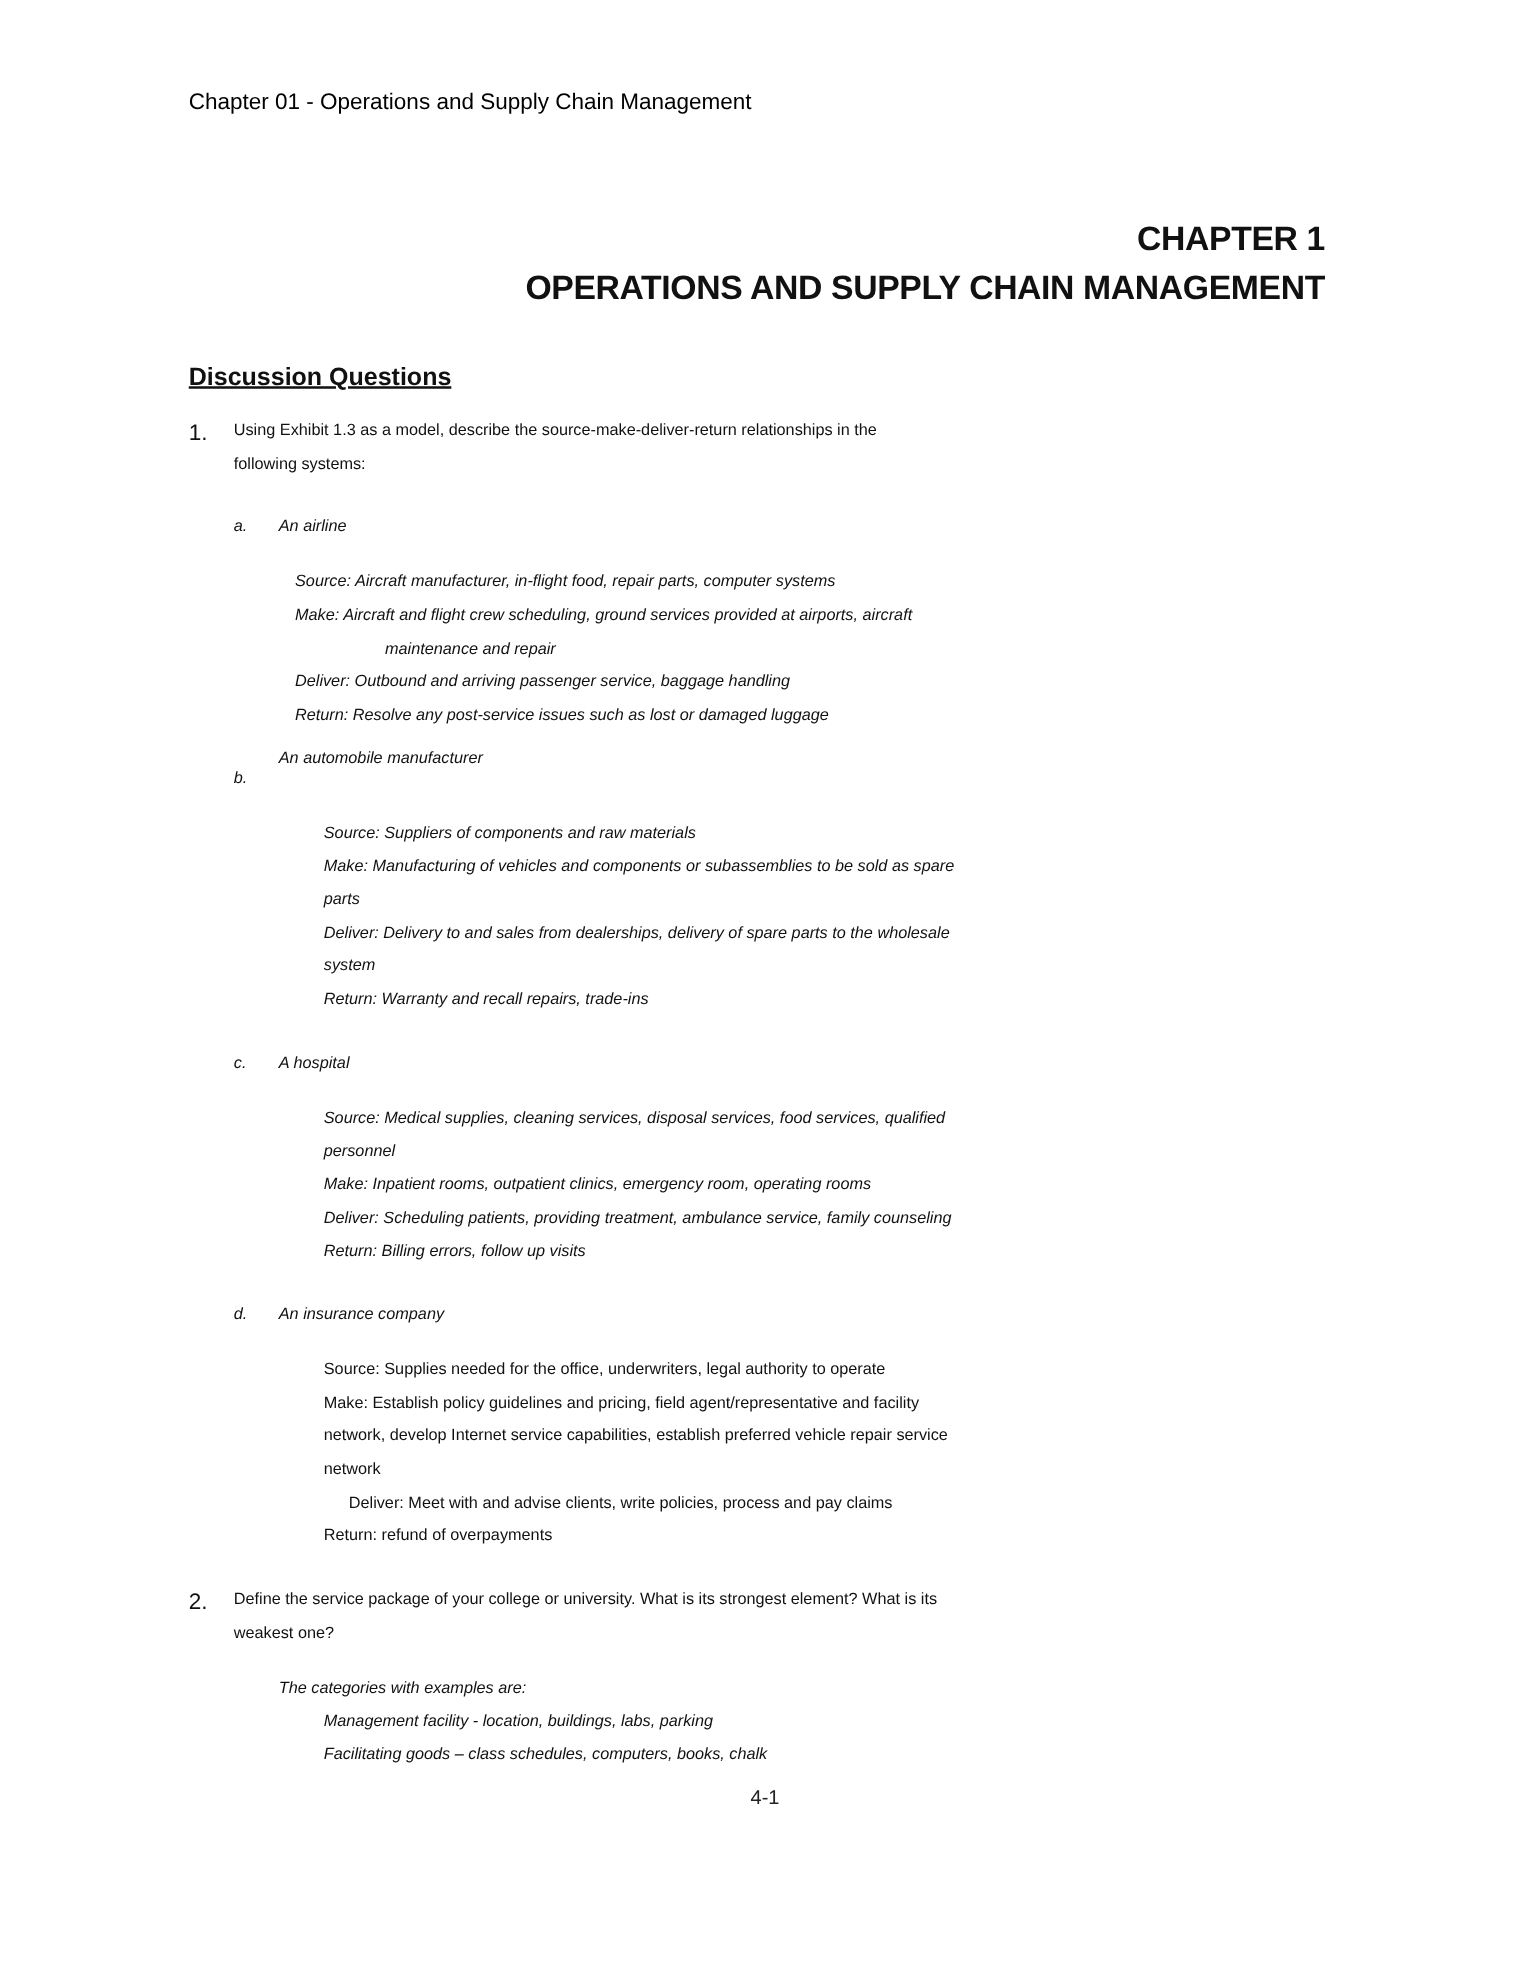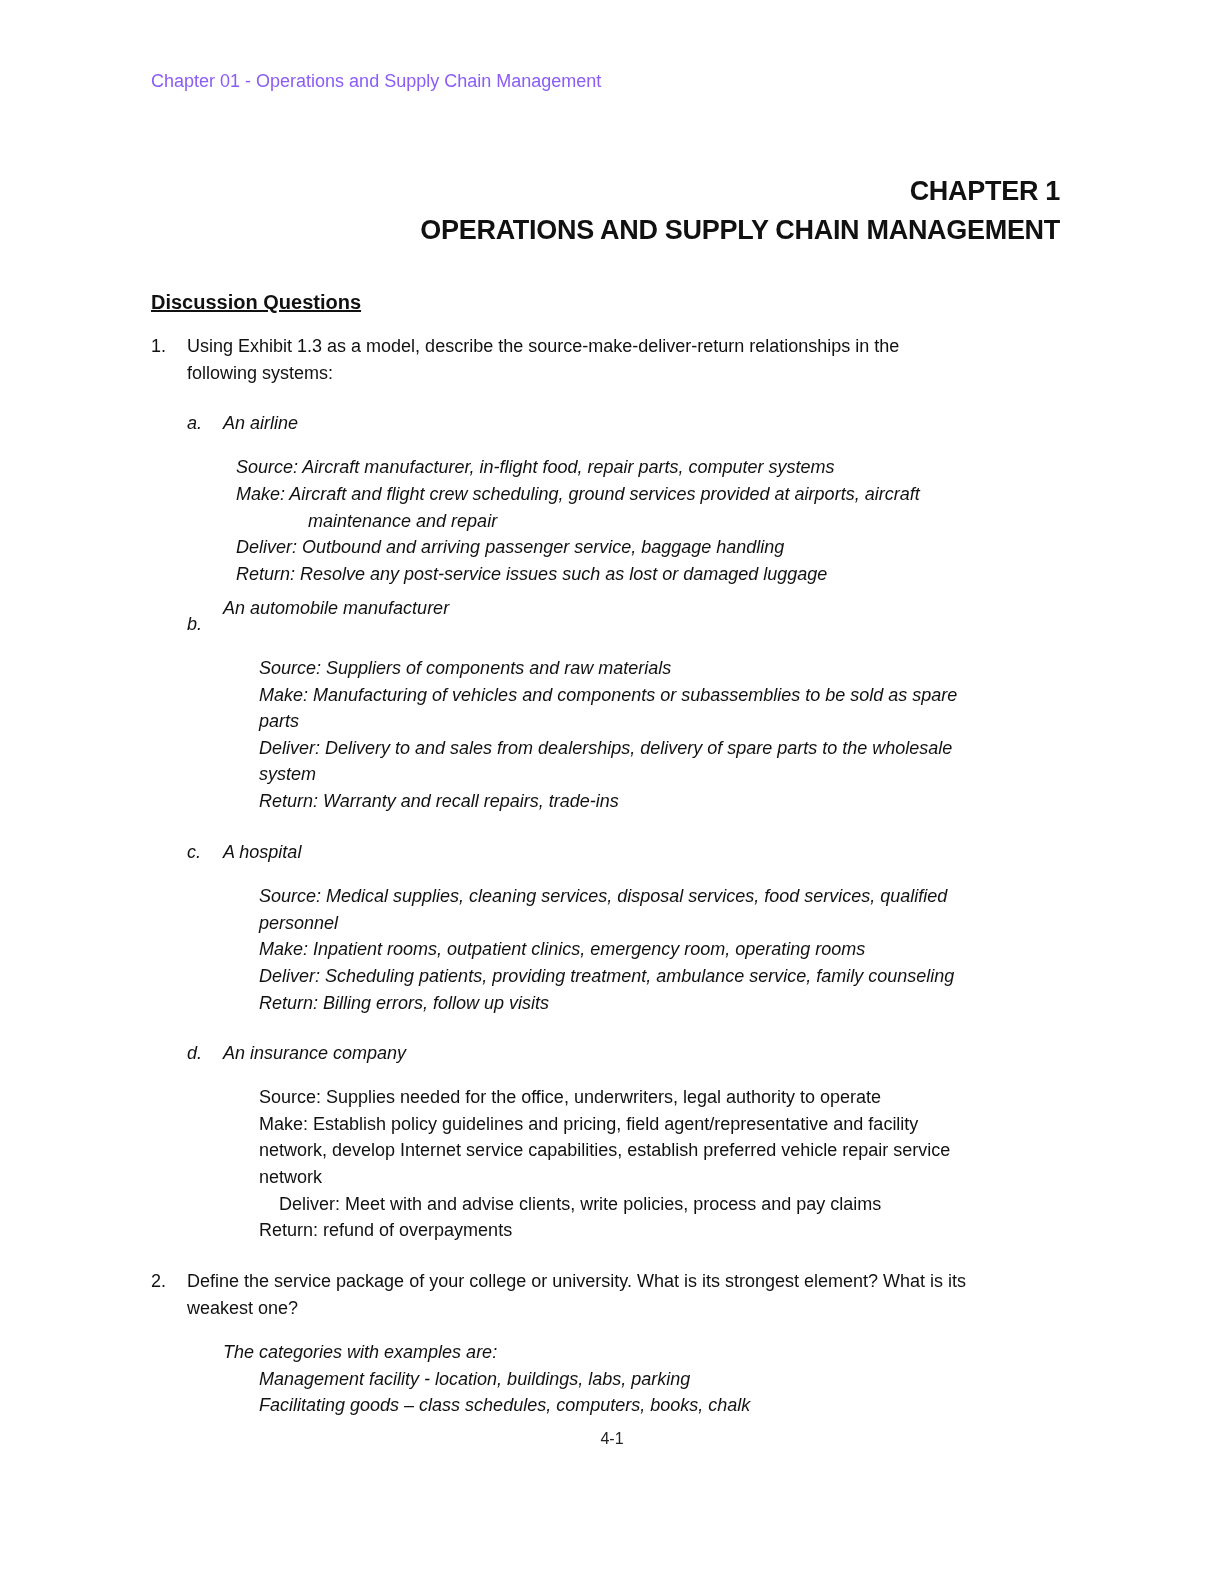--- a/index.html
+++ b/index.html
@@ -1,26 +1,26 @@
 <!DOCTYPE html>
 <html><head>
   <meta charset="utf-8">
   <style>
     html, body { margin: 0; padding: 0; background: #ffffff; }
     body { width: 1224px; height: 1584px; position: relative; overflow: hidden;
       font-family: "Liberation Sans", sans-serif; color: #111111; }
     .abs { position: absolute; white-space: nowrap; }
-    .header { left: 151px; top: 71px; font-size: 18px; color: #8b5cf6; text-align: center; }
+    .header { left: 151px; top: 71px; font-size: 18px; color: #000000; text-align: center; }
     .title { right: 164px; font-size: 27px; font-weight: bold; text-align: right; letter-spacing: -0.3px; }
     .t1 { top: 176px; }
     .t2 { top: 215px; }
     .section { left: 151px; top: 291px; font-size: 20px; font-weight: bold; text-decoration: underline; }
     .num { font-size: 18px; }
     .ital { font-style: italic; }
-    .line { font-size: 18px; }
+    .line { font-size: 13px; }
     .footer { left: 0; width: 1224px; text-align: center; top: 1430px; font-size: 16px; color: #222; }
   </style>
 </head>
 <body>
 
 <div>
   <div class="abs header">Chapter 01 - Operations and Supply Chain Management</div>
 
   <div class="abs title t1">CHAPTER 1</div>
   <div class="abs title t2">OPERATIONS AND SUPPLY CHAIN MANAGEMENT</div>

